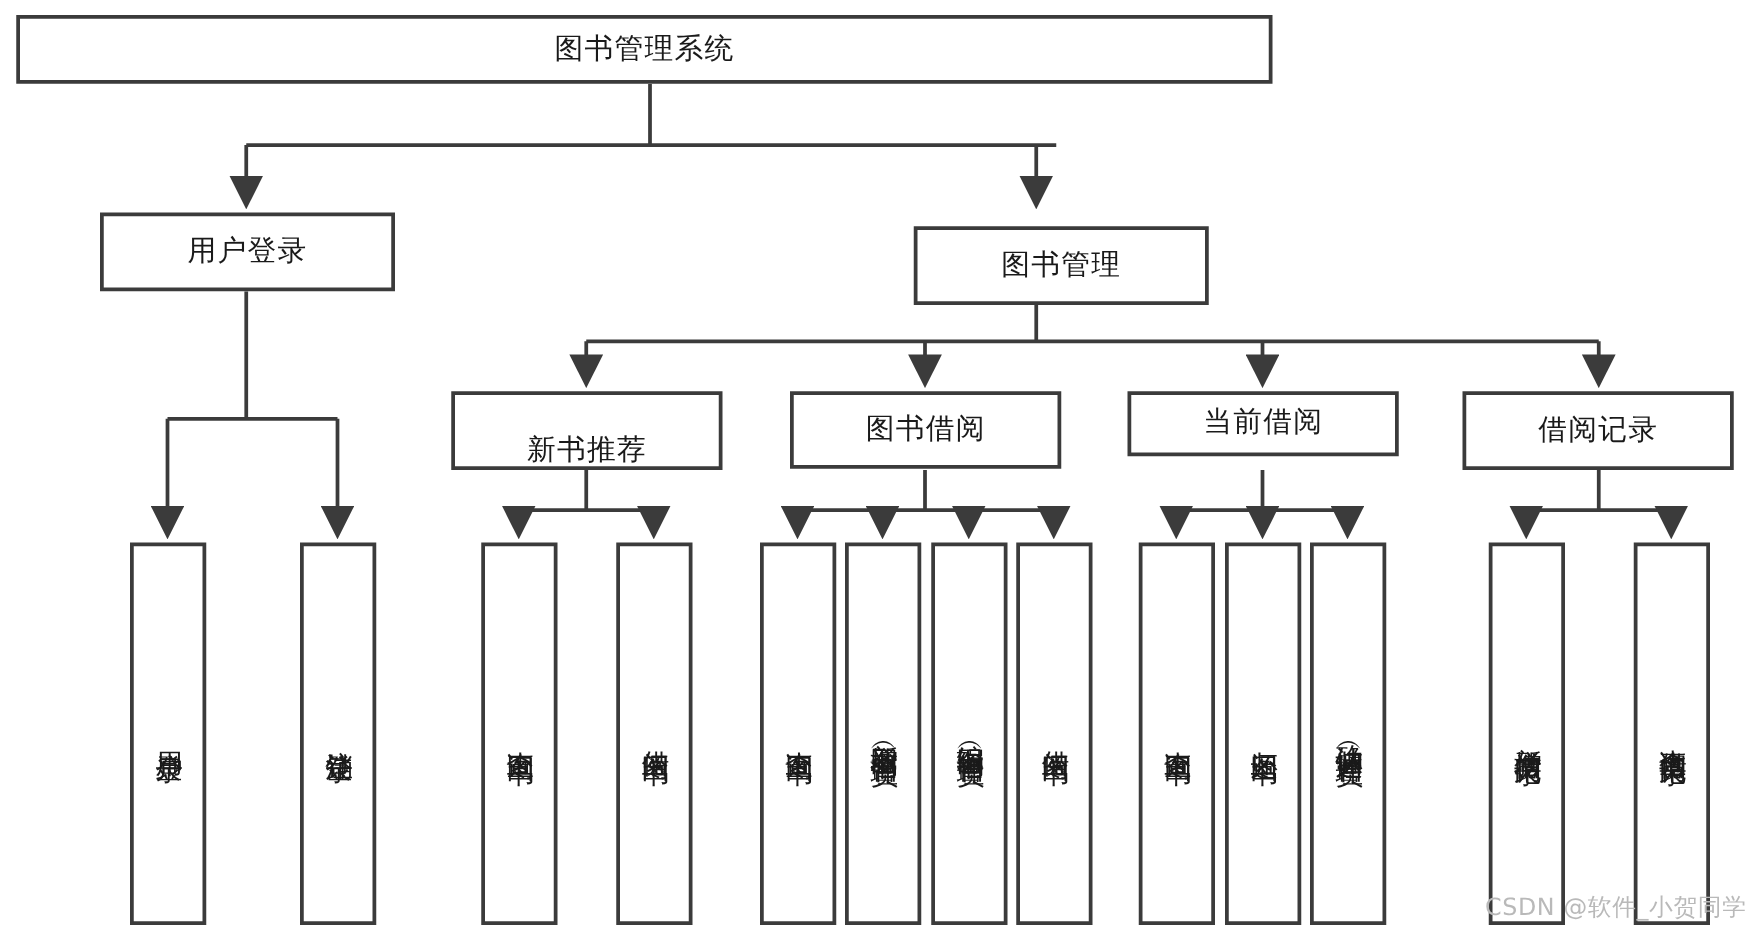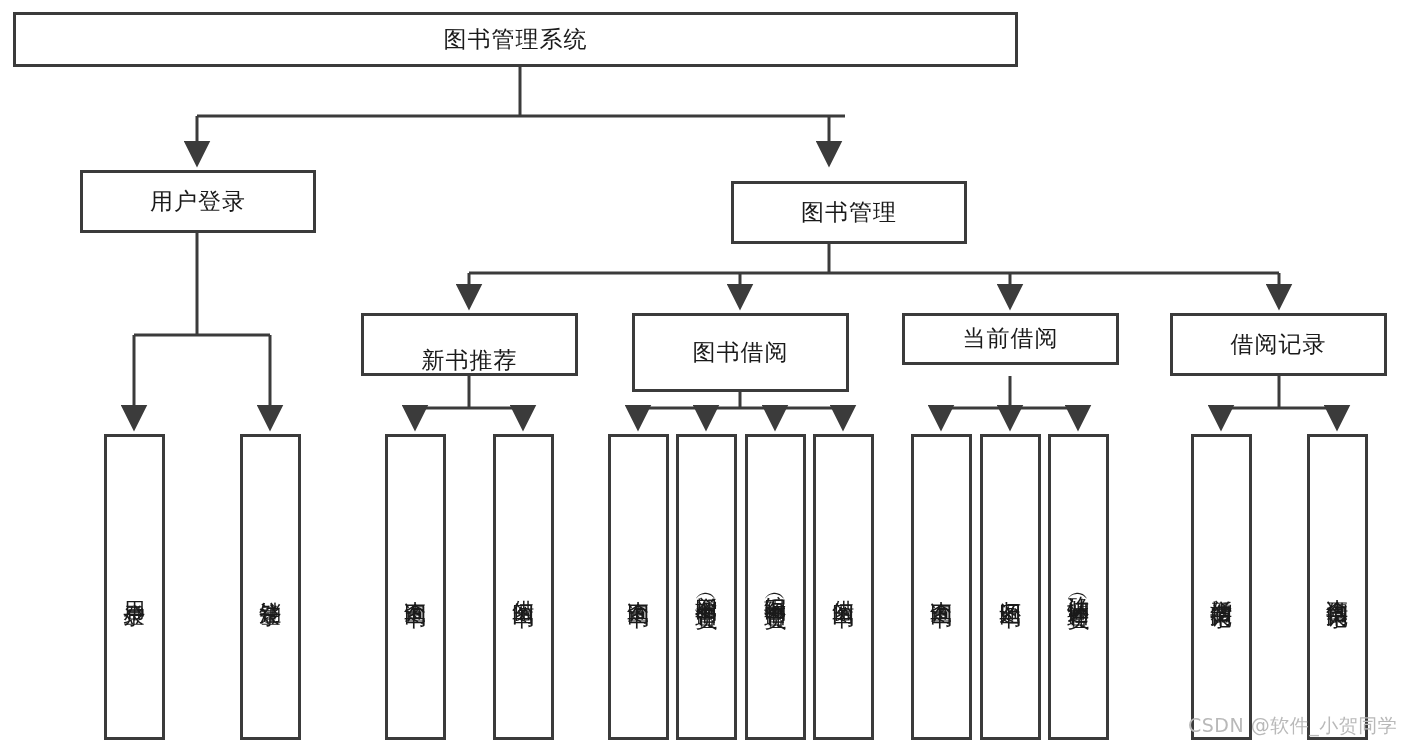--- a/index.html
+++ b/index.html
@@ -126,21 +126,21 @@
   </div>
 
   <div class="node horizontal" style="left:731px; top:170px; width:236px; height:63px;margin-top:11px;">
     <span class="label">图书管理</span>
   </div>
 
   <div class="node horizontal" style="left:361px; top:313px; width:217px; height:63px;align-items:flex-end;">
     <span class="label">新书推荐</span>
   </div>
 
-  <div class="node horizontal" style="left:632px; top:313px; width:217px; height:79px;">
+  <div class="node horizontal" style="left:632px; top:313px; width:217px; height:62px;">
     <span class="label">图书借阅</span>
   </div>
 
   <div class="node horizontal" style="left:902px; top:313px; width:217px; height:52px;">
     <span class="label">当前借阅</span>
   </div>
 
   <div class="node horizontal" style="left:1170px; top:313px; width:217px; height:63px;">
     <span class="label">借阅记录</span>
   </div>

